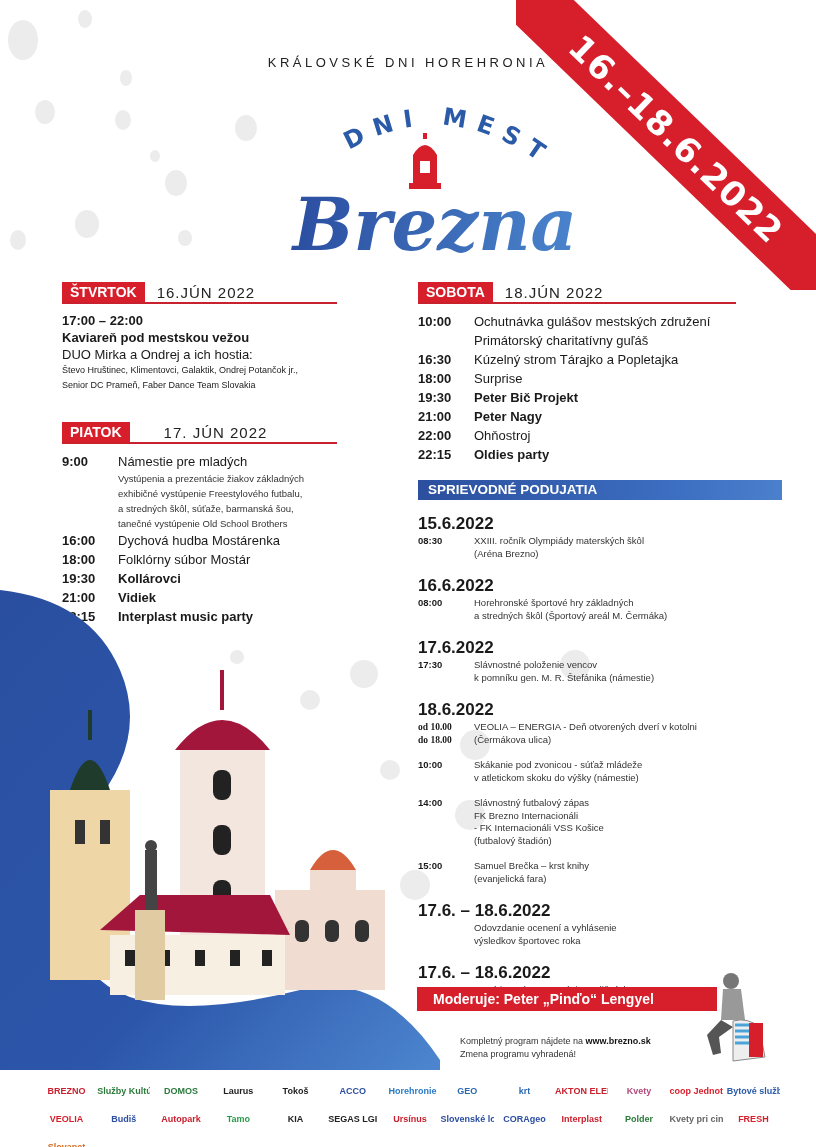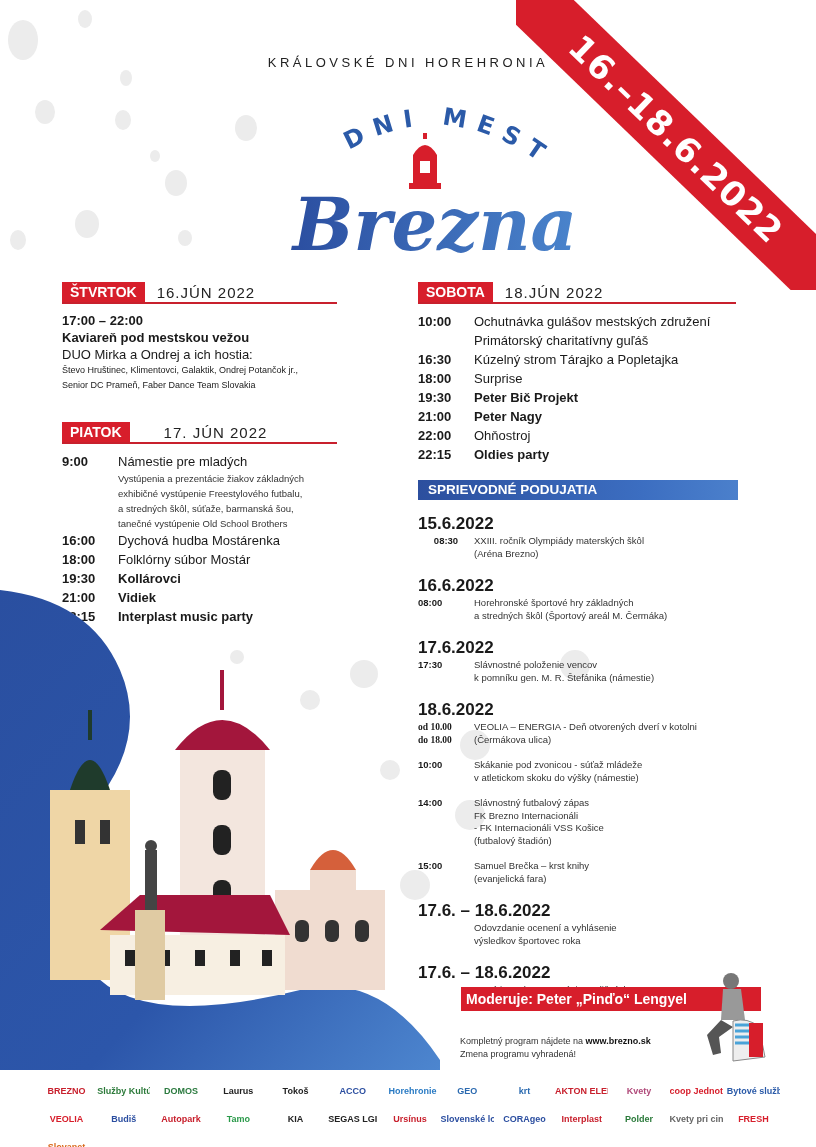--- a/index.html
+++ b/index.html
@@ -30,33 +30,33 @@
   .row { display: flex; font-size: 13px; line-height: 19px; }
   .row .t { font-weight: bold; width: 56px; flex: none; }
   .row .e { flex: 1; }
   .row .e.b { font-weight: bold; }
   .sub { font-size: 9.5px; line-height: 15px; color: #333; }
 
   .thu-block { font-size: 13px; line-height: 17px; margin-top: 8px; }
   .thu-block .bold { font-weight: bold; }
   .thu-block .small { font-size: 9px; line-height: 15px; }
 
-  .side-head { position: absolute; left: 418px; top: 480px; width: 320px; height: 20px;
+  .side-head { position: absolute; left: 418px; top: 480px; width: 364px; height: 20px;
                background: linear-gradient(90deg, #2c4f9e 0%, #3c6ec1 70%, #4b80cc 100%); color: #fff;
                font-weight: bold; font-size: 13.5px; line-height: 20px; padding-left: 10px; }
 
   .side { position: absolute; left: 418px; top: 508px; width: 330px; }
   .s-date { font-weight: bold; font-size: 17px; margin-top: 8px; line-height: 16px; }
   .s-row { display: flex; font-size: 9.5px; line-height: 12.5px; margin-top: 3px; color: #333; }
   .s-row .t { font-weight: bold; width: 56px; flex: none; color: #1a1a1a; }
   .s-row .e { flex: 1; }
   .gap { height: 10px; }
 
   .mod-bar { position: absolute; left: 417px; top: 987px; width: 300px; height: 24px; background: #d71e2b;
-             color: #fff; font-weight: bold; font-size: 14px; line-height: 24px; padding-left: 5px; margin-left: 44px; }
+             color: #fff; font-weight: bold; font-size: 14px; line-height: 24px; padding-left: 16px; }
   .note { position: absolute; left: 460px; top: 1035px; font-size: 9px; line-height: 13px; color: #333; }
   .note b { color: #111; }
 
   .knight { position: absolute; left: 693px; top: 965px; width: 80px; height: 100px; }
 
   
   .wave { position: absolute; left: 0; top: 590px; width: 440px; height: 480px; }
   .wave svg { width: 100%; height: 100%; }
 
   .footer { position: absolute; left: 0; top: 1070px; width: 816px; height: 77px; background: #fff; }
@@ -221,21 +221,21 @@
         <span class="t">22:15</span>
         <span class="e b">Oldies party</span>
       </div>
     </div>
 </div>
 
 <div class="side-head">SPRIEVODNÉ PODUJATIA</div>
 <div class="side" id="side-list">
     <div class="s-date">15.6.2022</div>
     <div class="s-row">
-      <span class="t" style="white-space: pre-line; text-align: center;">08:30</span>
+      <span class="t" style="white-space: pre-line;">08:30</span>
       <span class="e">
         <div>XXIII. ročník Olympiády materských škôl</div>
         <div>(Aréna Brezno)</div>
       </span>
     </div>
     <div class="gap"></div>
     <div class="s-date">16.6.2022</div>
     <div class="s-row">
       <span class="t" style="white-space: pre-line;">08:00</span>
       <span class="e">

